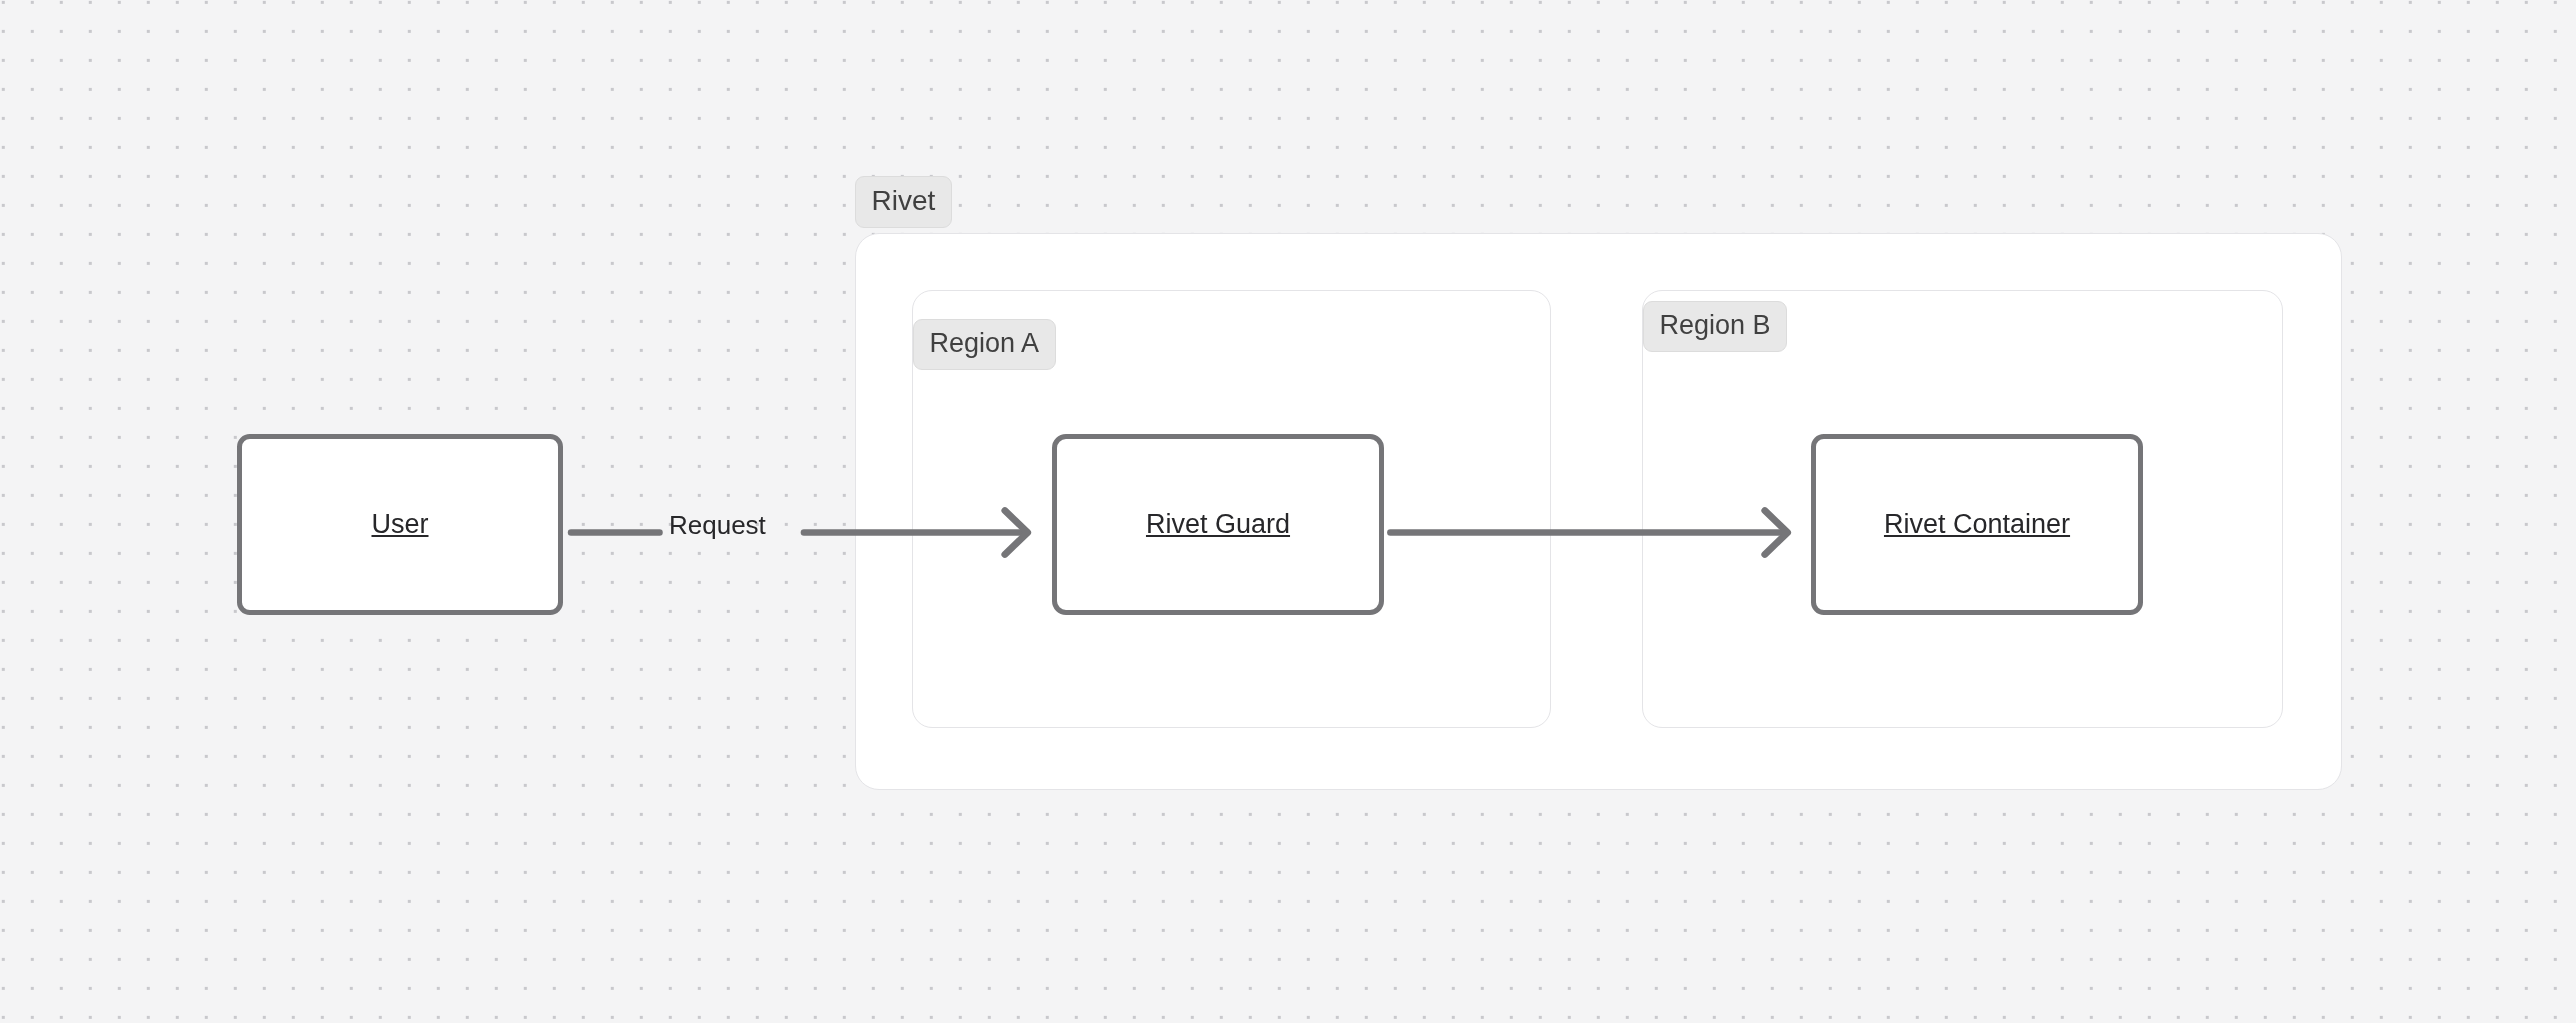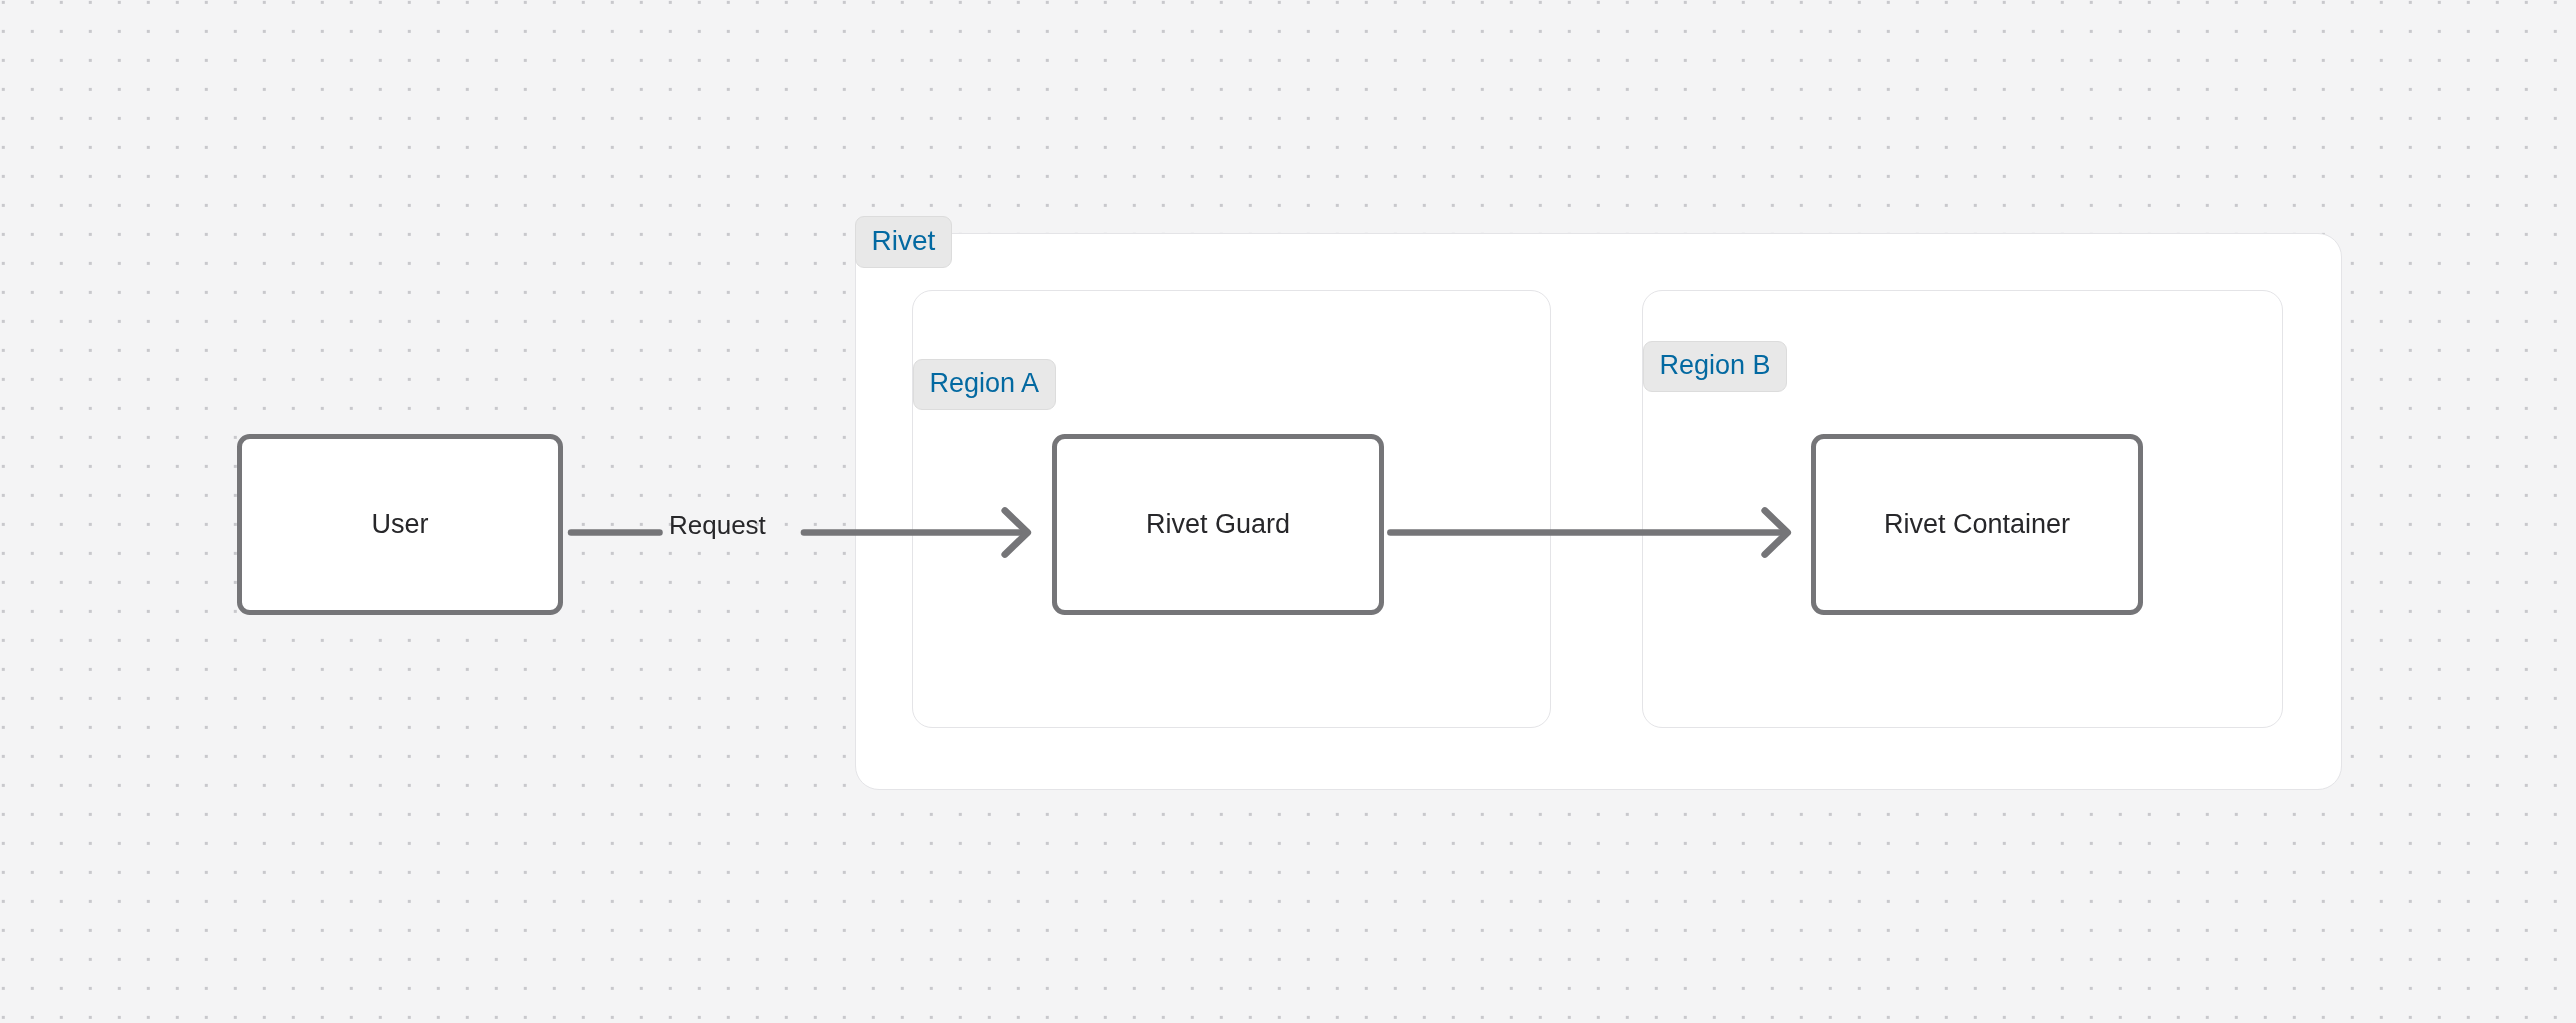--- a/index.html
+++ b/index.html
@@ -53,27 +53,26 @@
     width: 641px;
     height: 438px;
   }
 
   
   .group-label {
     position: absolute;
     background: #e8e8e8;
     border: 1.4px solid #dcdcdc;
     border-radius: 9px;
-    color: #0369a1;
+    color: #404040;
     font-size: 27px;
     line-height: 1;
     padding: 10px 15.5px 12px 15.5px;
     white-space: nowrap;
     box-sizing: border-box;
-    margin-top: 40px;
   }
   #rivet-group-label {
     left: 855px;
     top: 176px;
     font-size: 28px;
   }
   #region-a-group-label {
     left: 913px;
     top: 319px;
   }
@@ -89,32 +88,34 @@
     background: #ffffff;
     border: 5.5px solid #757578;
     border-radius: 12.8px;
     box-sizing: border-box;
     display: flex;
     align-items: center;
     justify-content: center;
     color: #27272a;
     font-size: 27px;
     text-align: center;
+    text-decoration: underline;
   }
   #node-user {
     left: 237px;
     top: 434px;
     width: 326px;
     height: 181px;
   }
   #node-rivet-guard {
     left: 1052px;
     top: 434px;
     width: 332px;
     height: 181px;
+    border-radius: 14px;
   }
   #node-rivet-container {
     left: 1811px;
     top: 434px;
     width: 332px;
     height: 181px;
     text-align: center;
   }
 
   

